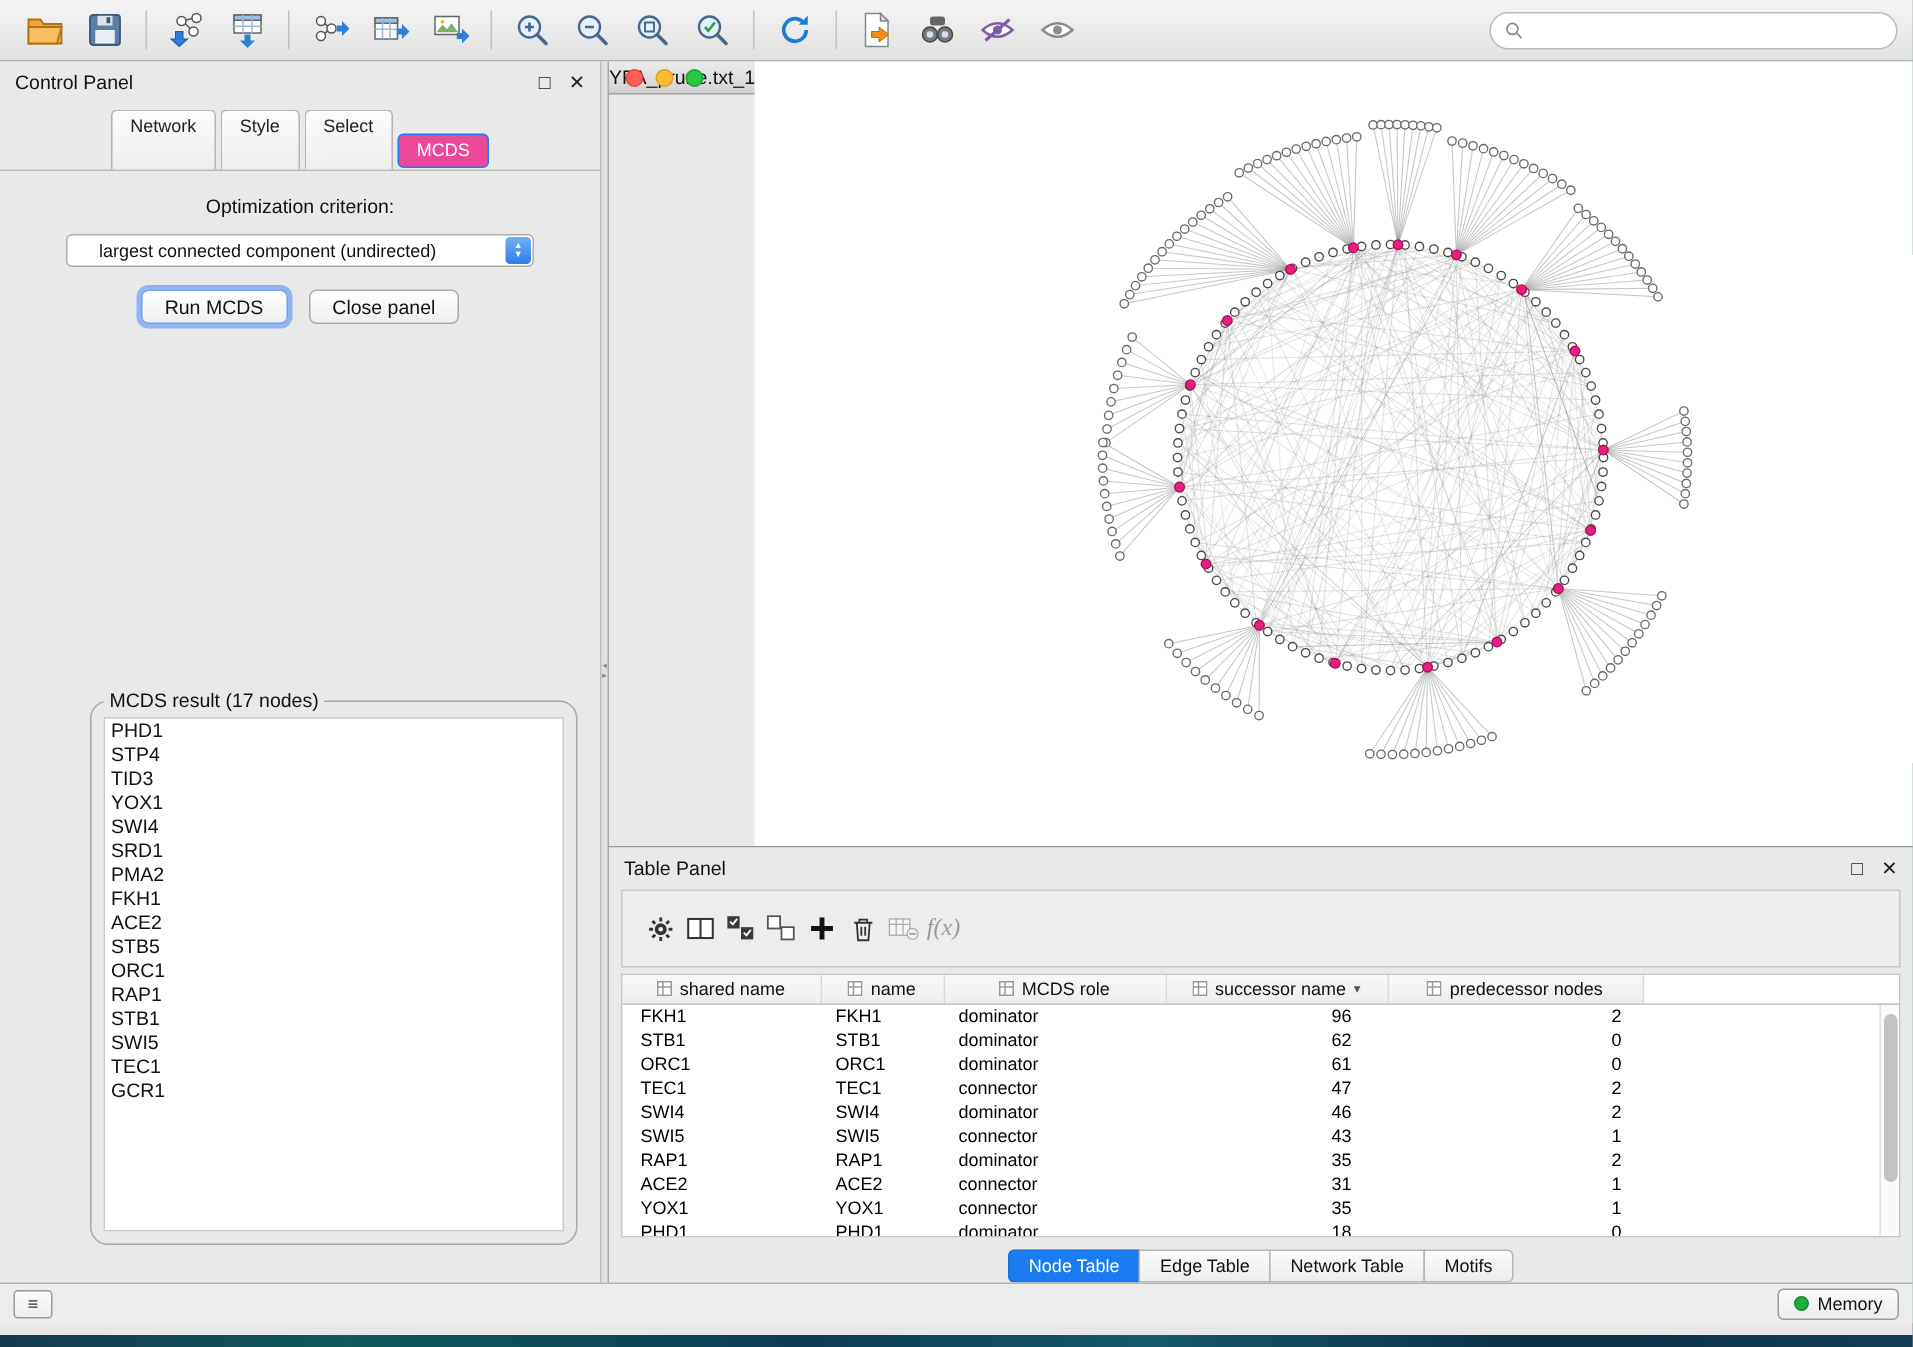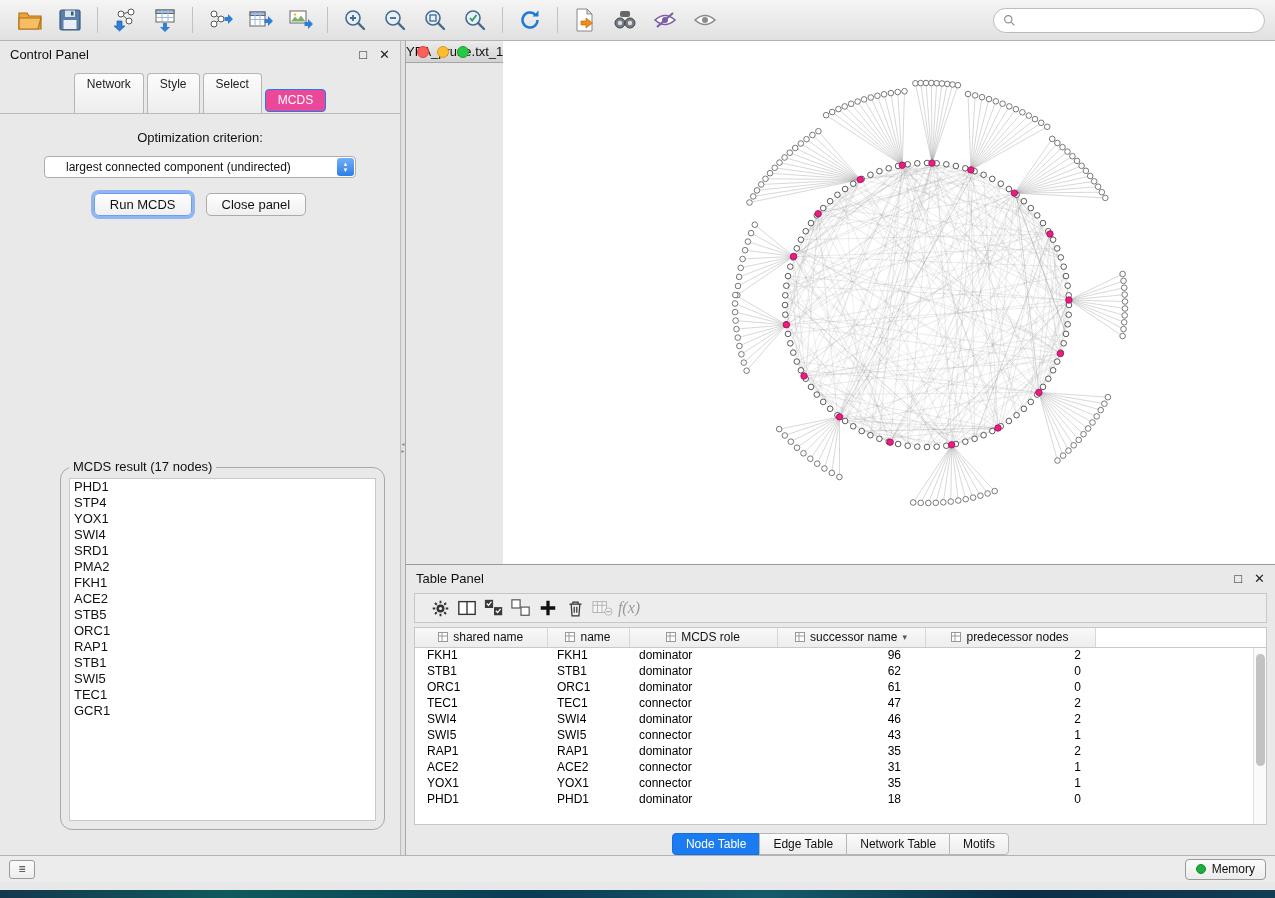--- a/index.html
+++ b/index.html
@@ -48,21 +48,21 @@
   .win-titlebar{height:22px;background:linear-gradient(#ececec,#d2d2d2);border-bottom:1px solid #a6a6a6;position:relative;display:flex;align-items:center;justify-content:center;font-size:13px;flex:0 0 auto;}
   .traffic{position:absolute;left:11px;top:5px;display:flex;gap:8px;}
   .light{width:12px;height:12px;border-radius:50%;}
   .light.red{background:#ff5f57;border:1px solid #e0443e;}
   .light.yellow{background:#febc2e;border:1px solid #d89e22;}
   .light.green{background:#28c840;border:1px solid #1da32f;}
   #graph-area{flex:1;background:#fff;overflow:hidden;}
 
   
   #table-panel{flex:1;background:#e9e9e9;display:flex;flex-direction:column;min-height:0;}
-  .tp-toolbar{margin:2px 8px 4px;height:30px;background:#ededed;border:1px solid #c7c7c7;display:flex;align-items:center;padding:0 12px;gap:1px;flex:0 0 auto;}
+  .tp-toolbar{margin:2px 8px 4px;height:52px;background:#ededed;border:1px solid #c7c7c7;display:flex;align-items:center;padding:0 12px;gap:1px;flex:0 0 auto;}
   .tpi{display:flex;align-items:center;justify-content:center;width:26px;height:26px;}
   .fx{font-family:"Liberation Serif",serif;font-style:italic;font-size:16px;color:#9a9a9a;}
   .table-wrap{margin:0 8px;background:#fff;border:1px solid #c7c7c7;flex:1;position:relative;overflow:hidden;}
   table{border-collapse:collapse;table-layout:fixed;width:100%;font-size:12px;}
   thead th{background:linear-gradient(#f8f8f8,#ededed);border-right:1px solid #d8d8d8;border-bottom:1px solid #c9c9c9;font-weight:normal;height:19px;padding:0;white-space:nowrap;overflow:hidden;}
   thead th.filler{background:#fff;border-right:none;}
   .th-inner{display:flex;align-items:center;justify-content:center;gap:5px;font-size:12px;color:#111;}
   .sortind{color:#555;font-size:9px;}
   tbody td{height:16px;padding:0 10px;white-space:nowrap;overflow:hidden;color:#000;}
   tbody td:first-child{padding-left:12px;}
@@ -252,20 +252,21 @@
         <div class="btn-row">
           <button class="mac-btn focused">Run MCDS</button>
           <button class="mac-btn">Close panel</button>
         </div>
       </div>
       <div class="groupbox">
         <div class="groupbox-title">MCDS result (17 nodes)</div>
         <div class="result-list">
             <div>PHD1</div>
             <div>STP4</div>
+            <div>TID3</div>
             <div>YOX1</div>
             <div>SWI4</div>
             <div>SRD1</div>
             <div>PMA2</div>
             <div>FKH1</div>
             <div>ACE2</div>
             <div>STB5</div>
             <div>ORC1</div>
             <div>RAP1</div>
             <div>STB1</div>

